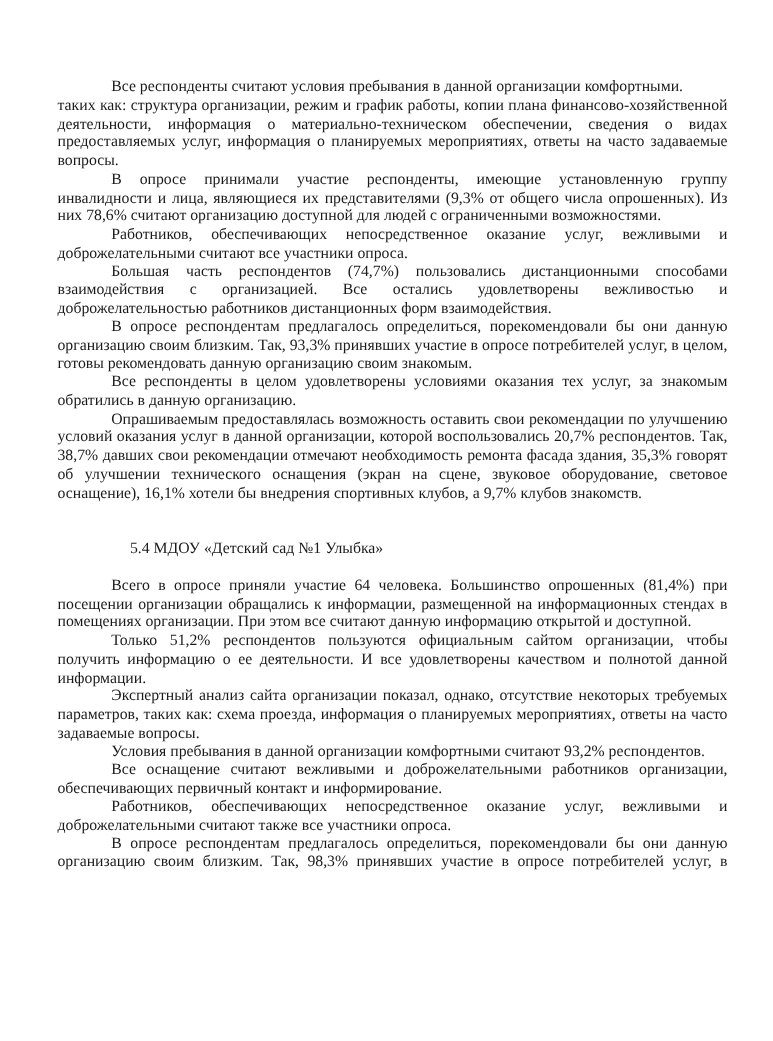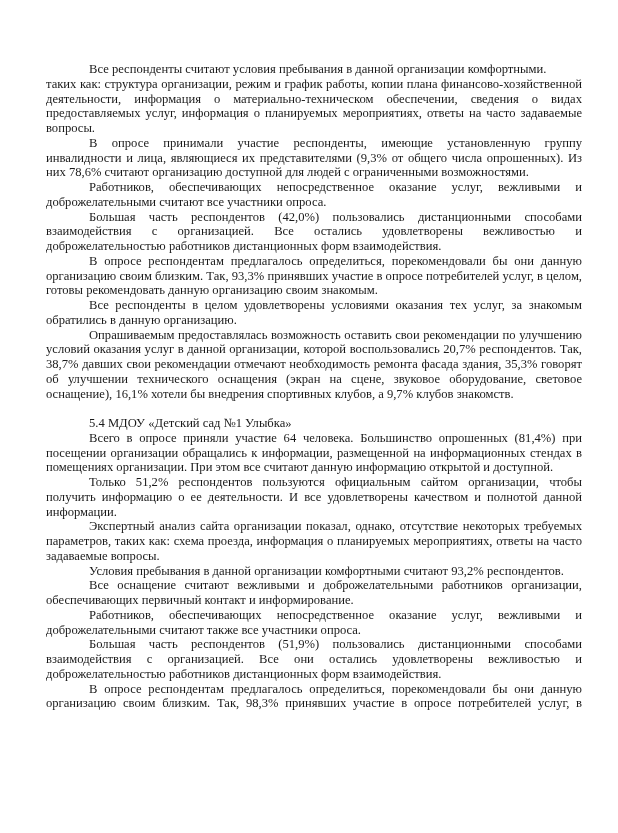--- a/index.html
+++ b/index.html
@@ -9,40 +9,39 @@
       color: #1a1a1a;
     }
     .page {
       position: absolute; left: 46px; top: 62px; width: 536px;
       font-size: 12.6px; line-height: 14.75px;
     }
     .para { margin: 0; text-align: justify; text-indent: 0; }
     .para.indent { text-indent: 43px; }
     .para.lastfull { text-align-last: justify; }
     .gap { height: 14.75px; }
-    .heading { margin: 0; text-indent: 43px; }
+    .heading { margin: 15px; text-indent: 43px; }
   </style>
 </head>
 <body>
 
 <div class="page">
   <p class="para indent">Все респонденты считают условия пребывания в данной организации комфортными.</p>
   <p class="para">таких как: структура организации, режим и график работы, копии плана финансово-хозяйственной деятельности, информация о материально-техническом обеспечении, сведения о видах предоставляемых услуг, информация о планируемых мероприятиях, ответы на часто задаваемые вопросы.</p>
   <p class="para indent">В опросе принимали участие респонденты, имеющие установленную группу инвалидности и лица, являющиеся их представителями (9,3% от общего числа опрошенных). Из них 78,6% считают организацию доступной для людей с ограниченными возможностями.</p>
   <p class="para indent">Работников, обеспечивающих непосредственное оказание услуг, вежливыми и доброжелательными считают все участники опроса.</p>
-  <p class="para indent">Большая часть респондентов (42,0%) пользовались дистанционными способами взаимодействия с организацией. Все остались удовлетворены вежливостью и доброжелательностью работников дистанционных форм взаимодействия.</p>
+  <p class="para indent">Большая часть респондентов (74,7%) пользовались дистанционными способами взаимодействия с организацией. Все остались удовлетворены вежливостью и доброжелательностью работников дистанционных форм взаимодействия.</p>
   <p class="para indent">В опросе респондентам предлагалось определиться, порекомендовали бы они данную организацию своим близким. Так, 93,3% принявших участие в опросе потребителей услуг, в целом, готовы рекомендовать данную организацию своим знакомым.</p>
   <p class="para indent">Все респонденты в целом удовлетворены условиями оказания тех услуг, за знакомым обратились в данную организацию.</p>
   <p class="para indent">Опрашиваемым предоставлялась возможность оставить свои рекомендации по улучшению условий оказания услуг в данной организации, которой воспользовались 20,7% респондентов. Так, 38,7% давших свои рекомендации отмечают необходимость ремонта фасада здания, 35,3% говорят об улучшении технического оснащения (экран на сцене, звуковое оборудование, световое оснащение), 16,1% хотели бы внедрения спортивных клубов, а 9,7% клубов знакомств.</p>
 
   <div class="gap"></div>
 
   <p class="heading">5.4 МДОУ «Детский сад №1 Улыбка»</p>
 
   <p class="para indent">Всего в опросе приняли участие 64 человека. Большинство опрошенных (81,4%) при посещении организации обращались к информации, размещенной на информационных стендах в помещениях организации. При этом все считают данную информацию открытой и доступной.</p>
   <p class="para indent">Только 51,2% респондентов пользуются официальным сайтом организации, чтобы получить информацию о ее деятельности. И все удовлетворены качеством и полнотой данной информации.</p>
   <p class="para indent">Экспертный анализ сайта организации показал, однако, отсутствие некоторых требуемых параметров, таких как: схема проезда, информация о планируемых мероприятиях, ответы на часто задаваемые вопросы.</p>
   <p class="para indent">Условия пребывания в данной организации комфортными считают 93,2% респондентов.</p>
   <p class="para indent">Все оснащение считают вежливыми и доброжелательными работников организации, обеспечивающих первичный контакт и информирование.</p>
   <p class="para indent">Работников, обеспечивающих непосредственное оказание услуг, вежливыми и доброжелательными считают также все участники опроса.</p>
-  <p class="para indent">Большая часть респондентов (51,9%) пользовались дистанционными способами взаимодействия с организацией. Все они остались удовлетворены вежливостью и доброжелательностью работников дистанционных форм взаимодействия.</p>
   <p class="para indent lastfull">В опросе респондентам предлагалось определиться, порекомендовали бы они данную организацию своим близким. Так, 98,3% принявших участие в опросе потребителей услуг, в</p>
 </div>
 
 </body></html>

